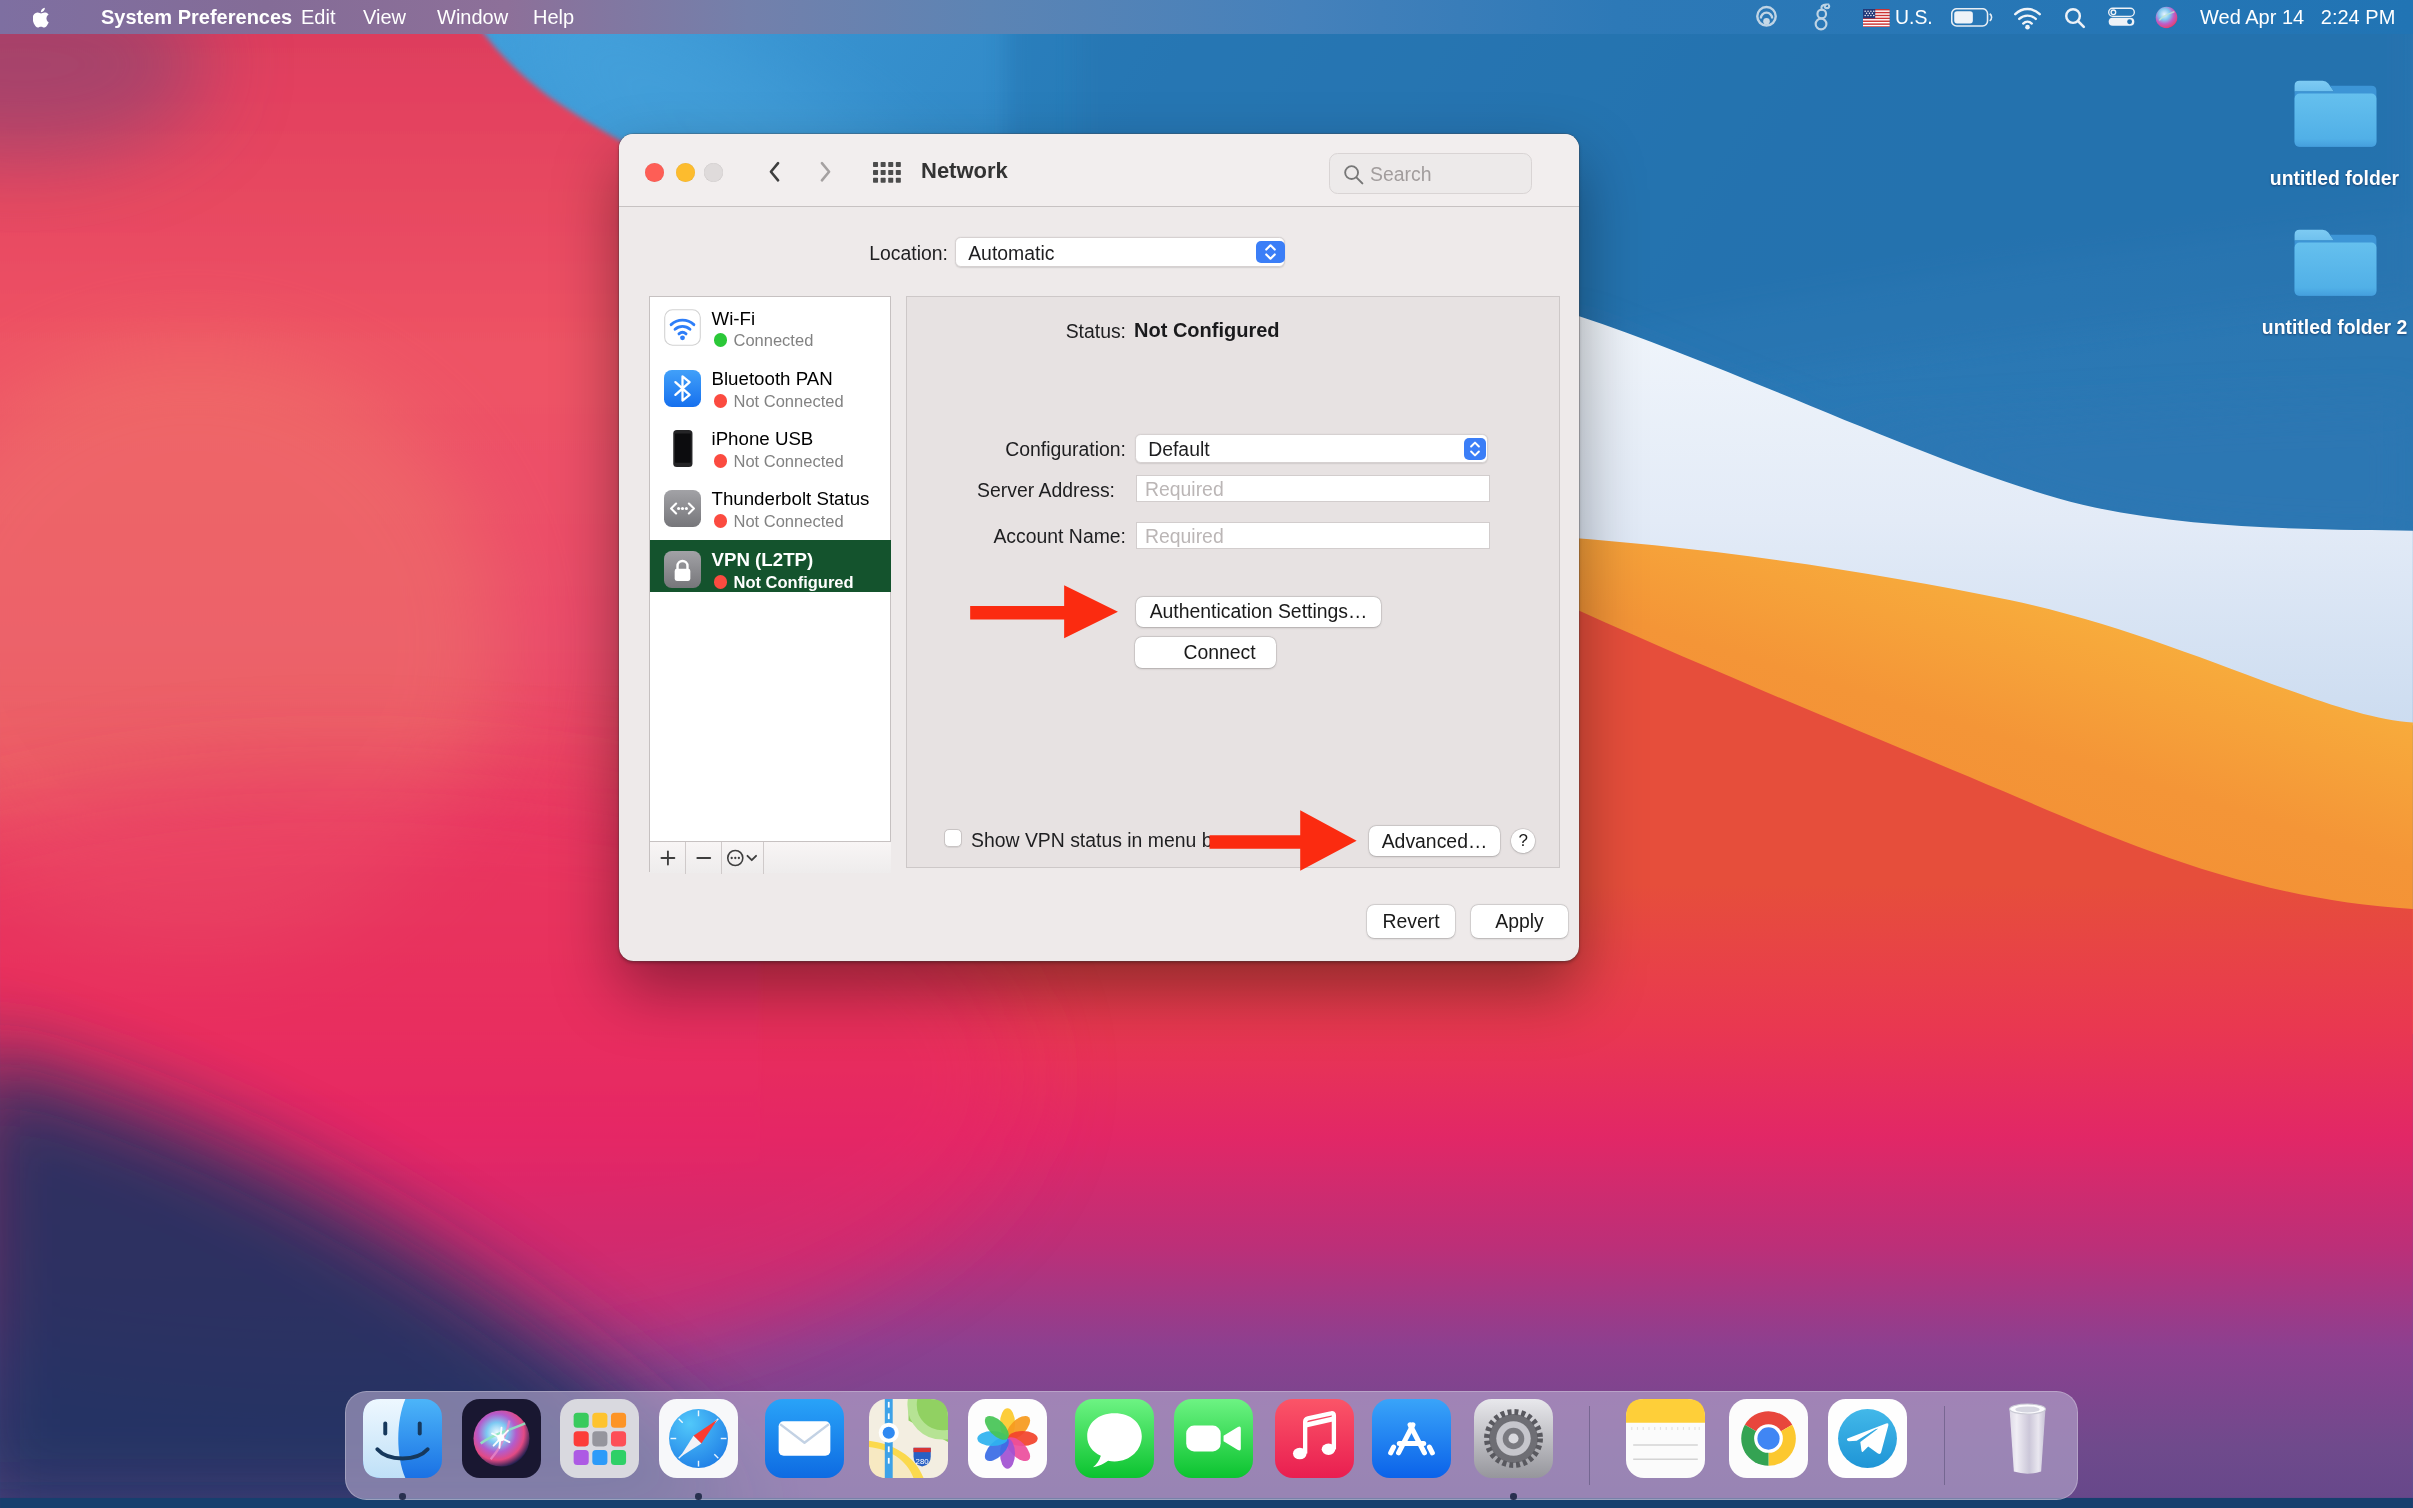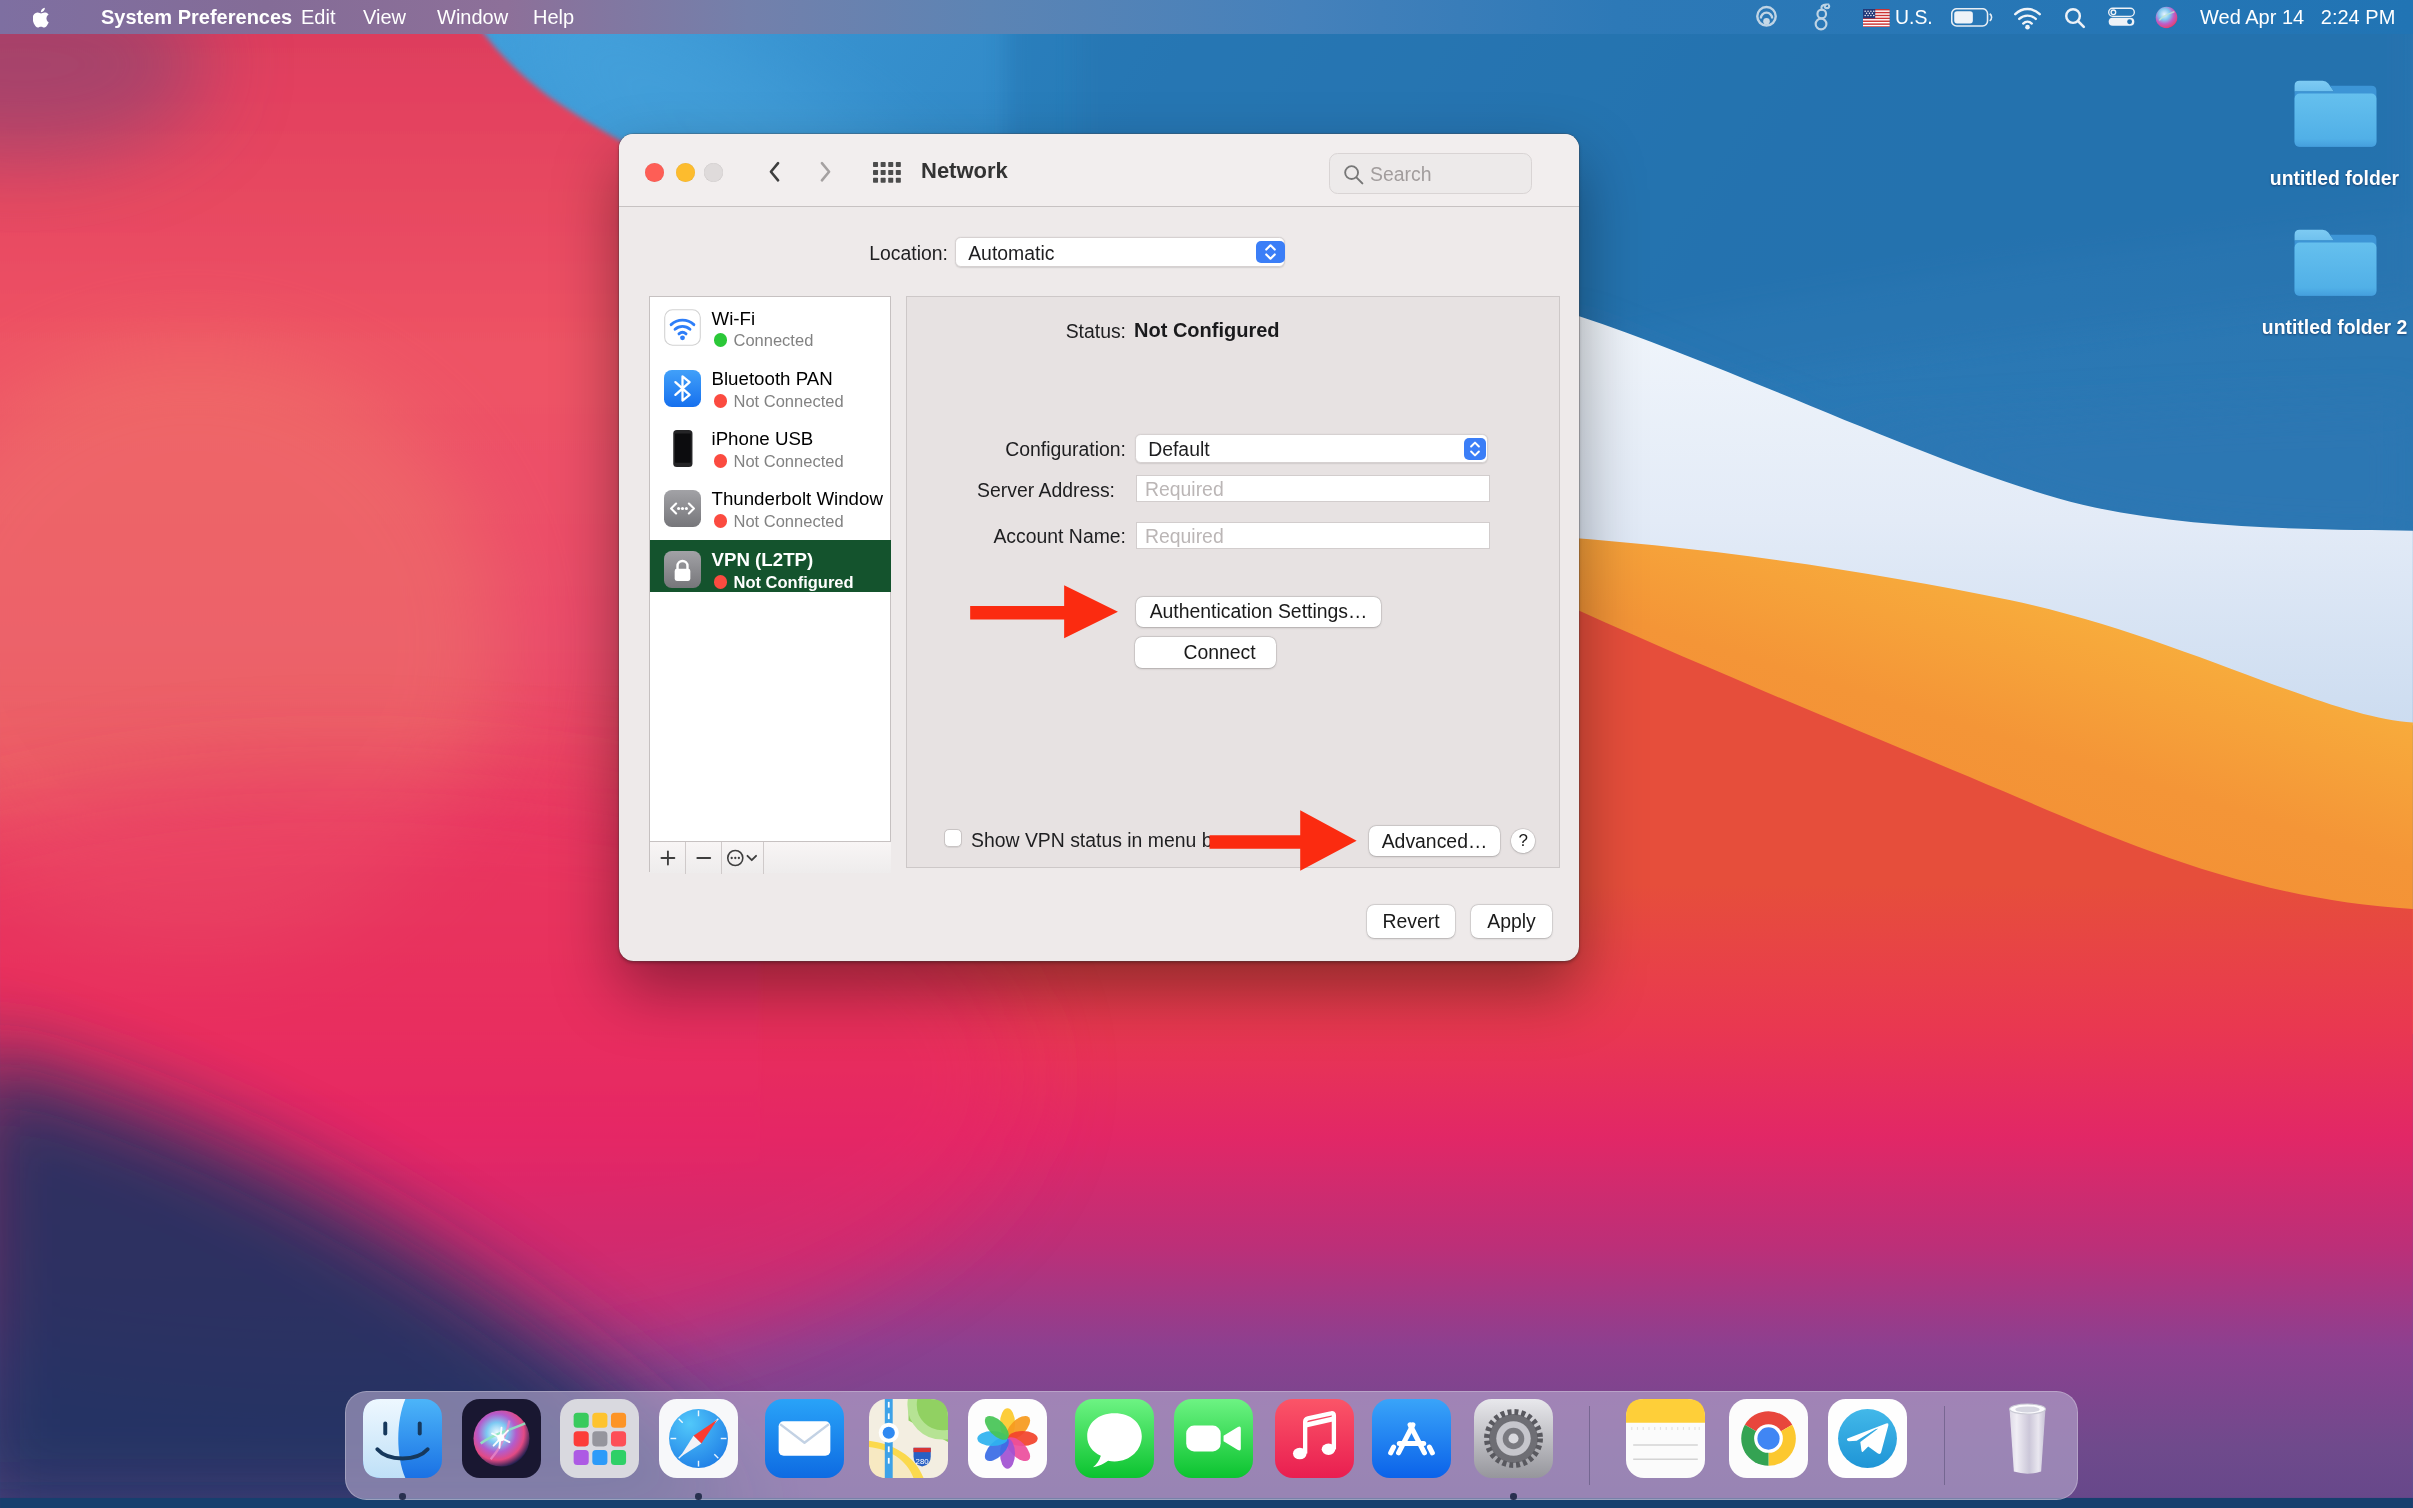--- a/index.html
+++ b/index.html
@@ -311,21 +311,21 @@
     <g fill="none" stroke="#fff" stroke-width="3" stroke-linecap="round" stroke-linejoin="round">
      <polyline points="17,19 10,26 17,33"></polyline>
             <polyline points="35,19 42,26 35,33"></polyline>
     </g>
     <g fill="#fff">
             <circle cx="20.5" cy="26" r="2.2"></circle>
             <circle cx="26" cy="26" r="2.2"></circle>
             <circle cx="31.5" cy="26" r="2.2"></circle>
           </g>
    </svg>
-   <div class="row-title abs" style="left:62px;top:9.3px;">Thunderbolt Window</div>
+   <div class="row-title abs" style="left:62px;top:9.3px;">Thunderbolt Status</div>
    <div class="abs" style="left:64px;top:35px;width:13.6px;height:13.6px;border-radius:50%;background:#fb4b40;"></div>
    <div class="row-sub abs" style="left:84px;top:33px;">Not Connected</div>
   </div>
   <div class="abs" style="left:0;top:243px;width:241px;height:52px;background:#14532d;">
    <svg class="abs" style="left:14.4px;top:10.8px" width="37" height="37" viewBox="0 0 52 52">
     <rect width="52" height="52" rx="11" fill="url(#gyg)"></rect>
     <path d="M19,26 v-5 a7,7 0 0 1 14,0 v5" fill="none" stroke="#fff" stroke-width="3.4"></path>
     <rect x="15" y="25" width="22" height="17" rx="3" fill="#fff"></rect>
    </svg>
    <div class="row-title abs" style="left:62px;top:9.3px;color:#fff;font-weight:bold;">VPN (L2TP)</div>
@@ -375,21 +375,21 @@
  <div class="fld" style="left:517px;top:388px;width:354px;height:27px;">
       <span>Required</span>
     </div>
  <div class="btn" style="left:517px;top:463px;width:245px;height:29.5px;">Authentication Settings…</div>
  <div class="btn" style="left:516px;top:503px;width:141px;height:31px;padding-left:28px;">Connect</div>
  <div class="abs" style="left:325px;top:695px;width:18px;height:18px;background:#fff;border:0.7px solid #c9c4c4;border-radius:5px;box-shadow:0 0.7px 0.7px rgba(0,0,0,.08);"></div>
  <div class="abs" style="left:352px;top:695px;font-size:19.4px;color:#1e1e20;">Show VPN status in menu bar</div>
  <div class="btn" style="left:750px;top:692px;width:131px;height:30px;">Advanced…</div>
  <div class="btn" style="left:892px;top:695px;width:24.4px;height:24.4px;border-radius:50%;font-size:17px;">?</div>
  <div class="btn" style="left:748px;top:771px;width:88px;height:33px;">Revert</div>
- <div class="btn" style="left:852px;top:771px;width:81px;height:33px;">Apply</div>
+ <div class="btn" style="left:852px;top:771px;width:97px;height:33px;">Apply</div>
 </div>
 <svg class="abs" style="left:963px;top:575px" width="165" height="72" viewBox="0 0 230 100">
  <polygon points="10,43 141,43 141,14 216,51 141,88 141,62 10,62" fill="#fb2b10"></polygon>
 </svg>
 <svg class="abs" style="left:1202px;top:803px" width="165" height="75" viewBox="0 0 230 105">
  <polygon points="10,45 137,45 137,10 216,53 137,95 137,64 10,64" fill="#fb2b10"></polygon>
 </svg>
 <div id="dock"></div>
 <svg width="0" height="0">
     <defs>

